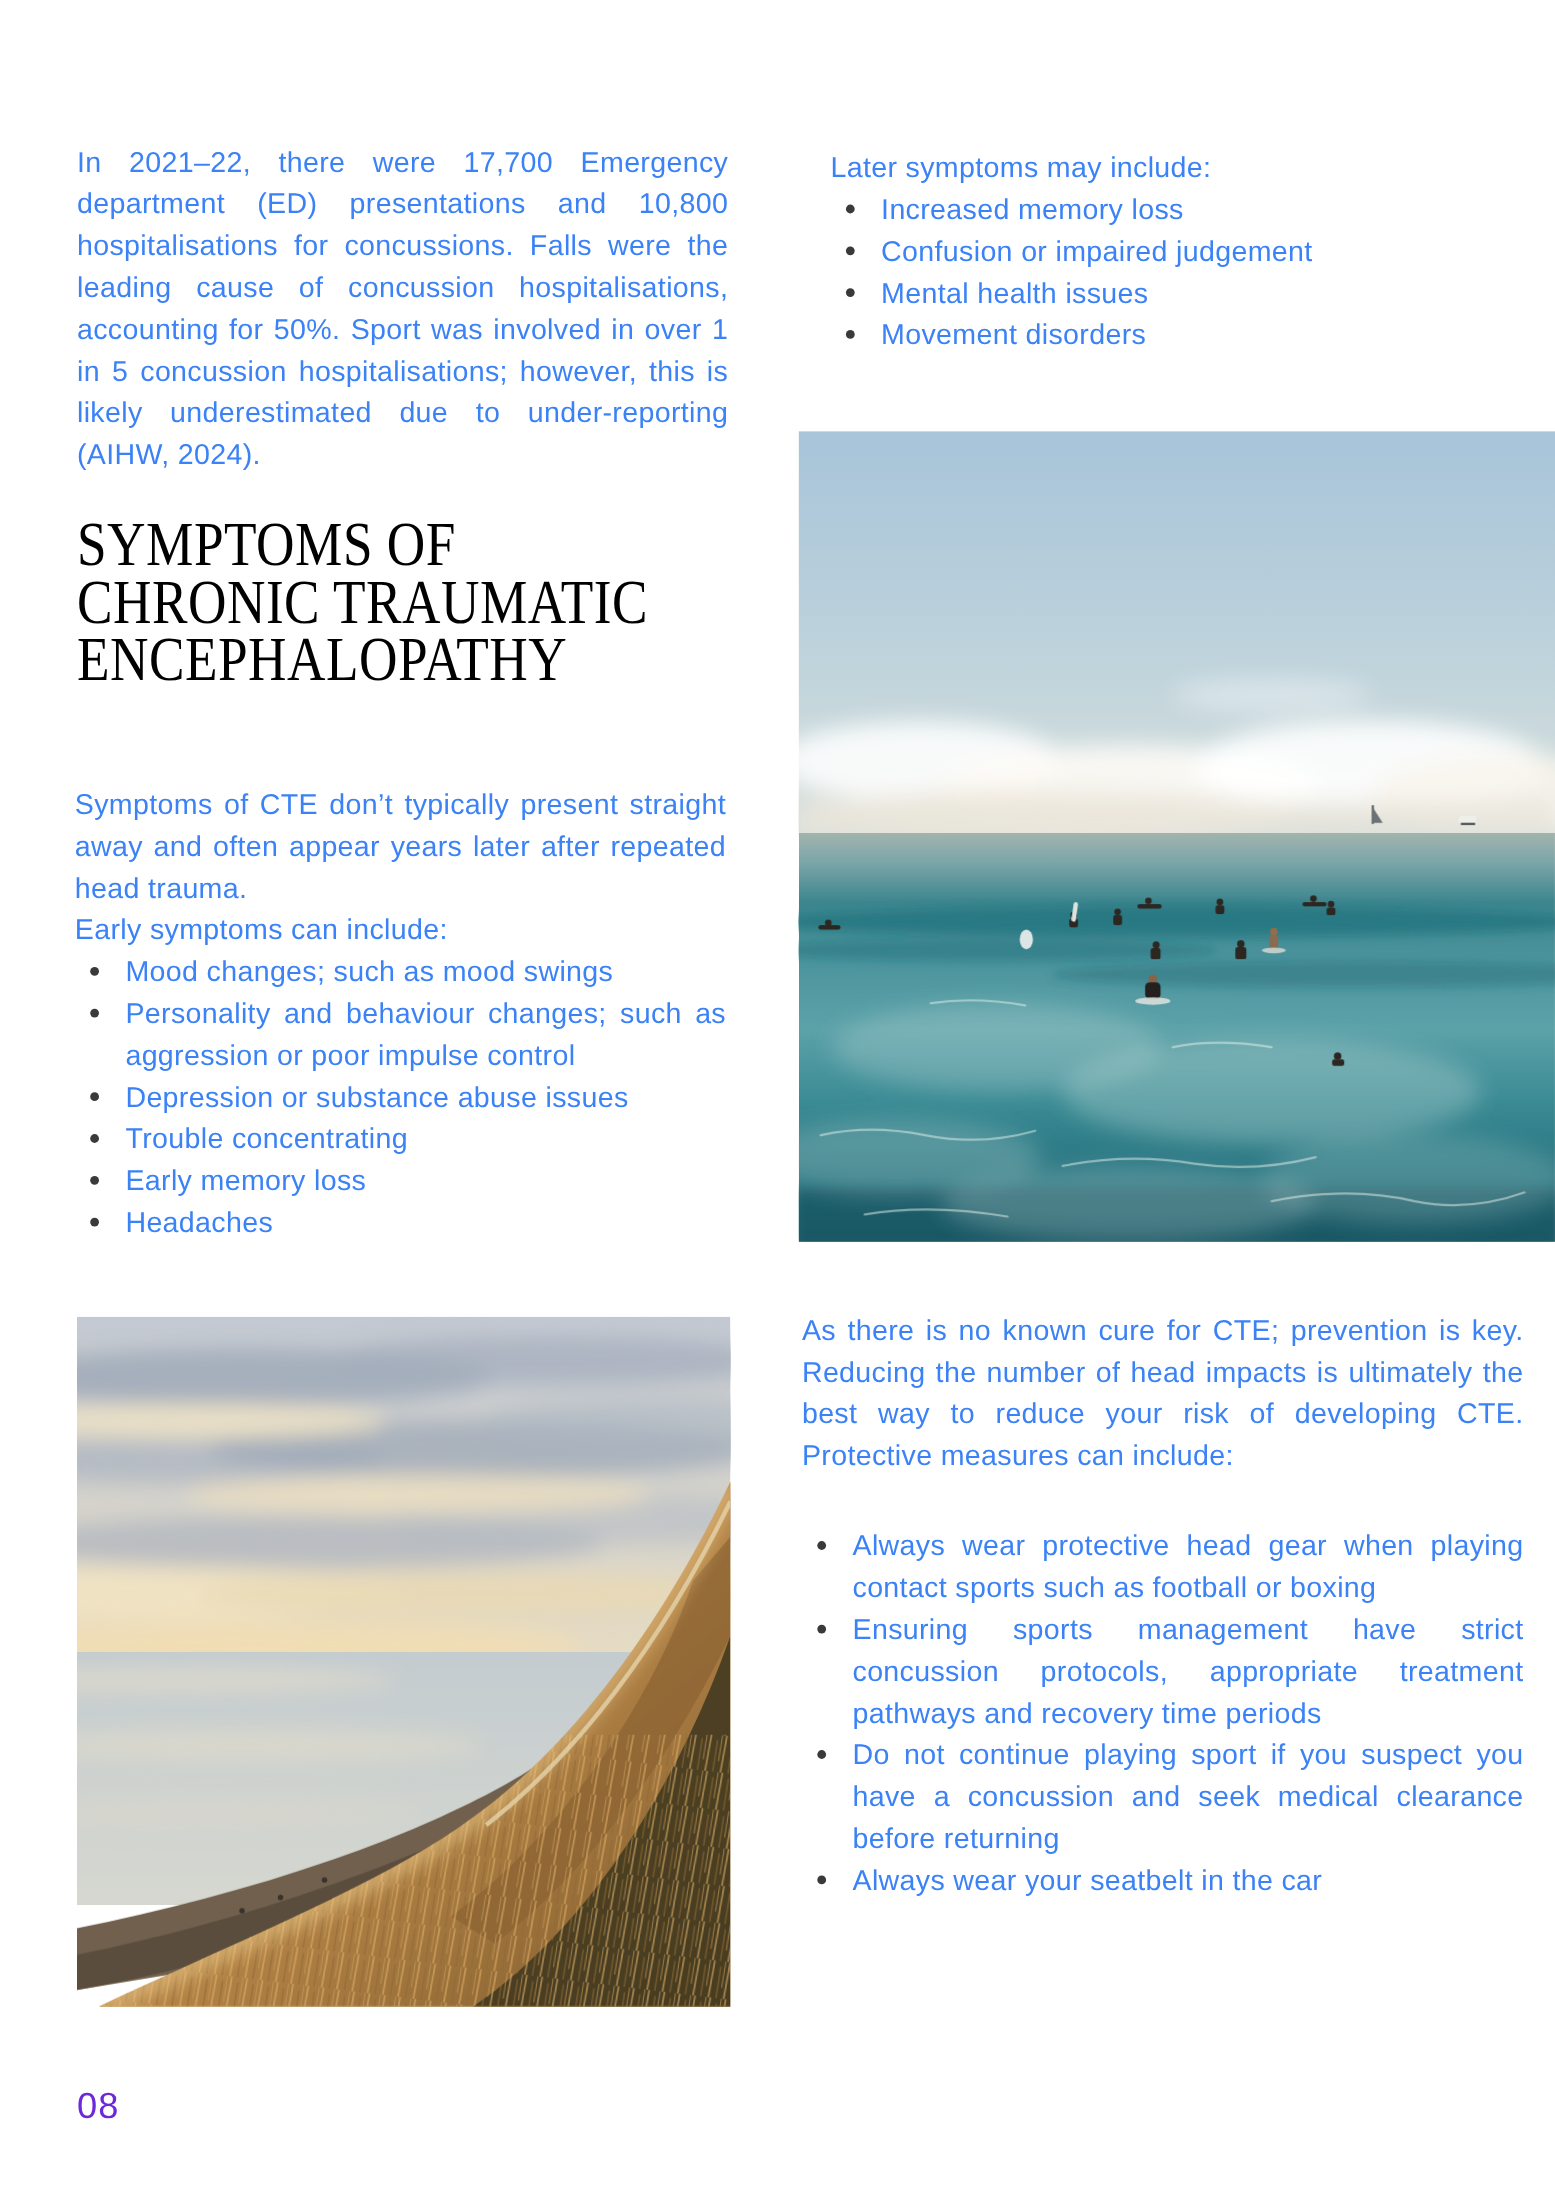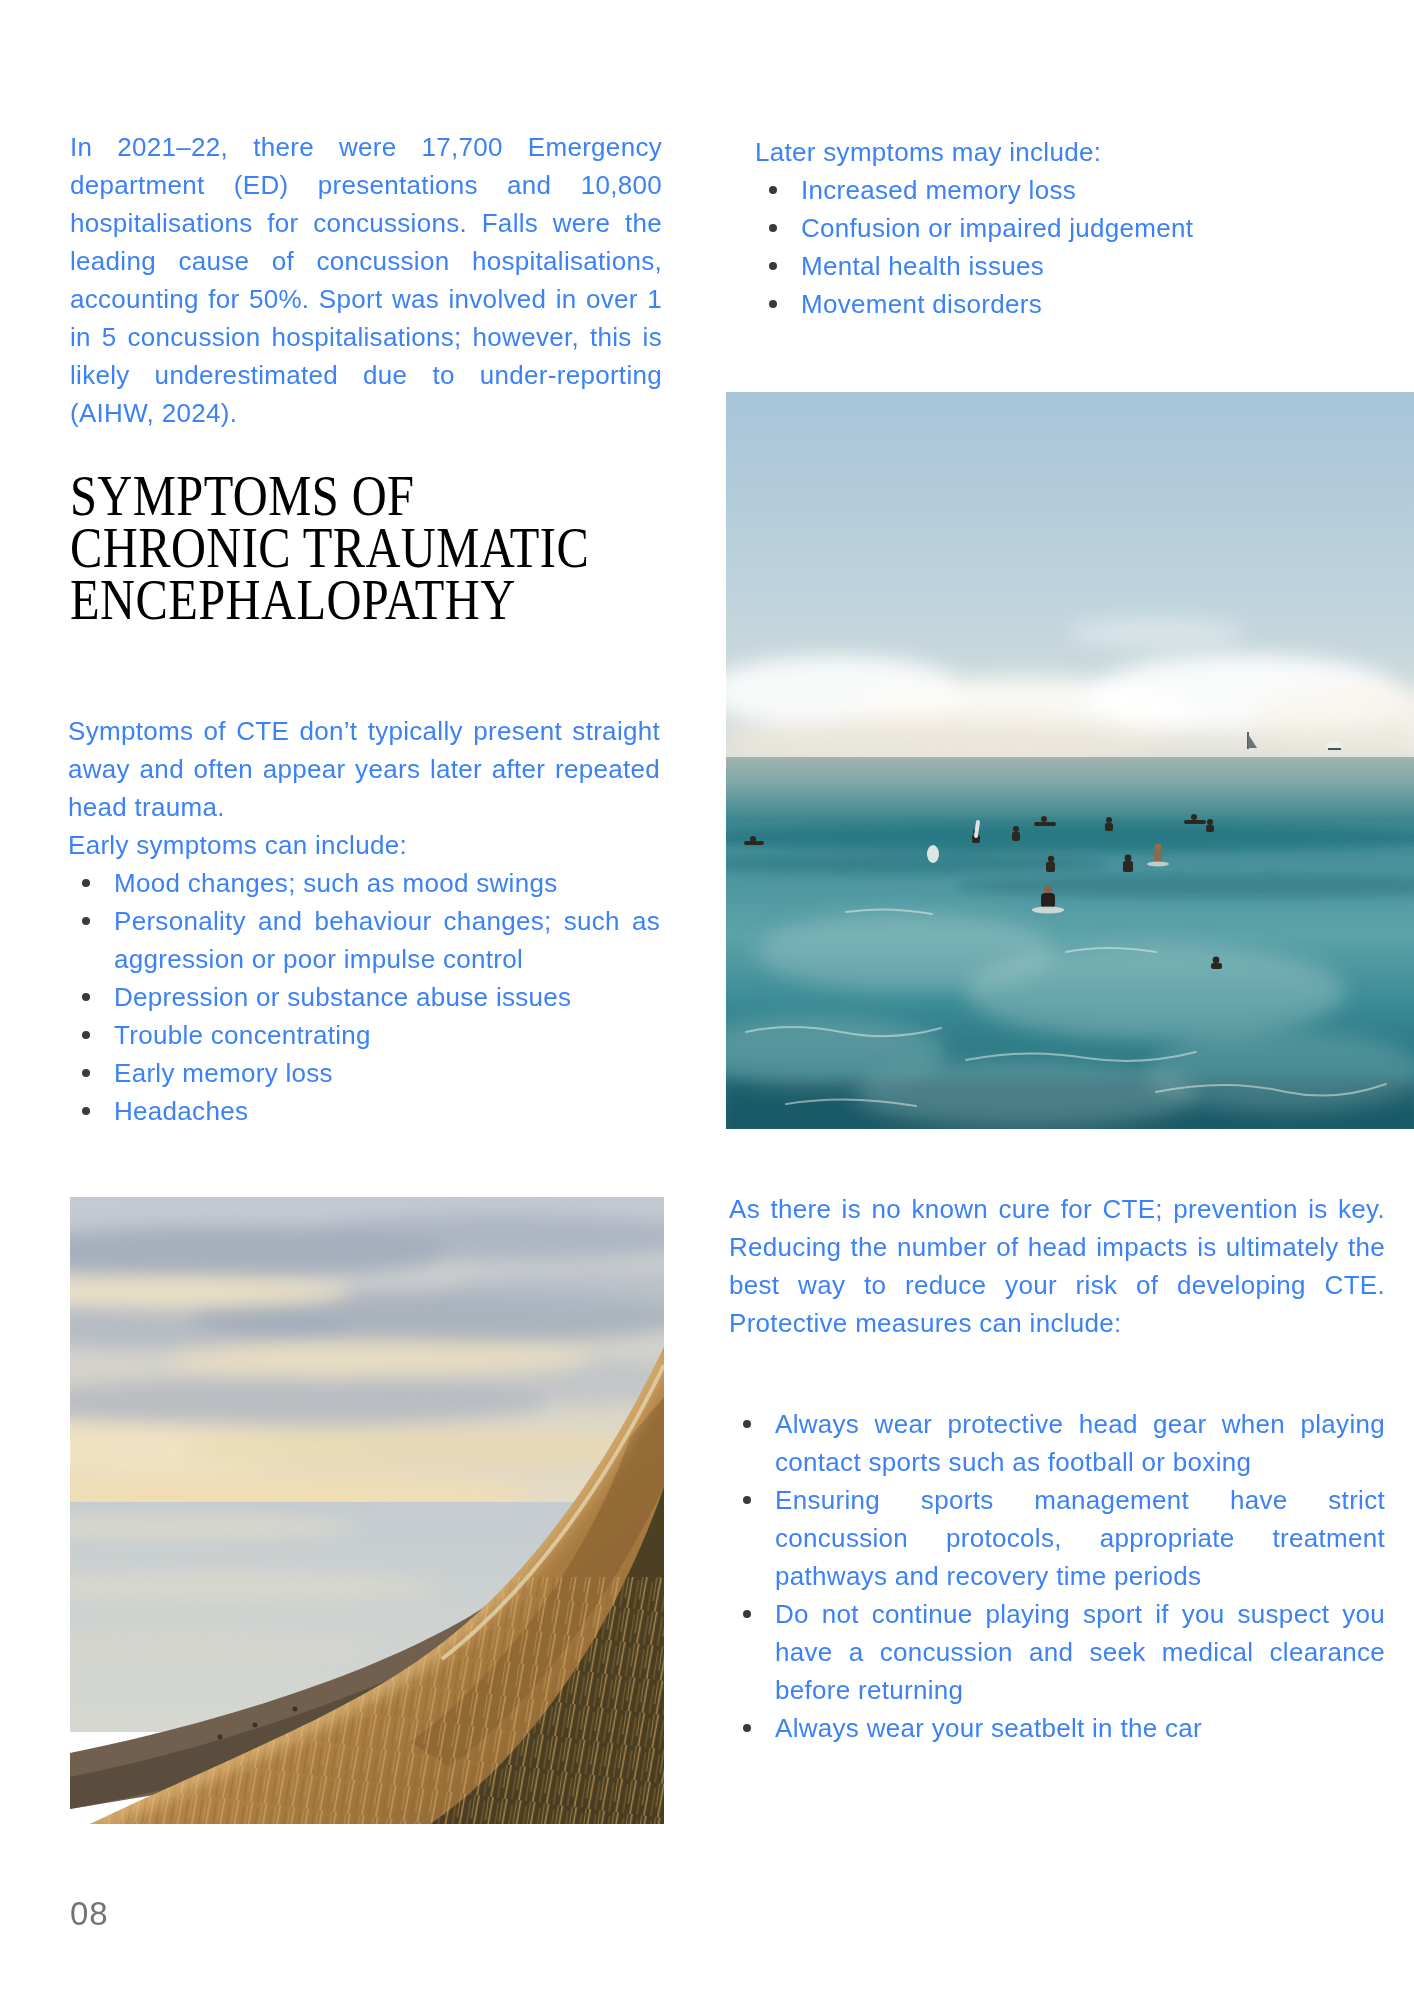--- a/index.html
+++ b/index.html
@@ -47,21 +47,21 @@
     margin-left:24px;
     text-align:justify;
   }
   .photo{position:absolute;display:block;}
   .photo svg{display:block;width:100%;height:100%;}
   .pagenum{
     position:absolute;
     left:70px;top:1895px;
     font-size:33px;
     letter-spacing:1px;
-    color:#737373;
+    color:#6d28d9;
   }
 </style>
 </head>
 <body>
 
 <div class="page">
 
   <div class="textblock just" style="left:70px;top:128px;width:592px;">In 2021–22, there were 17,700 Emergency department (ED) presentations and 10,800 hospitalisations for concussions. Falls were the leading cause of concussion hospitalisations, accounting for 50%. Sport was involved in over 1 in 5 concussion hospitalisations; however, this is likely underestimated due to under-reporting (AIHW, 2024).</div>
 
   <div class="heading" style="left:70px;top:470px;width:600px;">
@@ -224,21 +224,21 @@
           <circle cx="432" cy="455" r="3.4" fill="#966c49"></circle>
           <rect x="428" y="458" width="8" height="12" rx="2" fill="#8a6a50"></rect>
           <ellipse cx="432" cy="472" rx="11" ry="2.6" fill="#cfd8d2" opacity=".85"></ellipse>
         </g>
       </g>
     </svg>
   </figure>
 
   <div class="textblock" style="left:729px;top:1190px;width:656px;">
     <div class="just">As there is no known cure for CTE; prevention is key. Reducing the number of head impacts is ultimately the best way to reduce your risk of developing CTE. Protective measures can include:</div>
-    <div class="blist" style="margin-top:63px;">
+    <div class="blist" style="margin-top:44px;">
       <div class="bitem">
         <span class="dot"></span>
         <span class="li-text">Always wear protective head gear when playing contact sports such as football or boxing</span>
       </div>
       <div class="bitem">
         <span class="dot"></span>
         <span class="li-text">Ensuring sports management have strict concussion protocols, appropriate treatment pathways and recovery time periods</span>
       </div>
       <div class="bitem">
         <span class="dot"></span>

